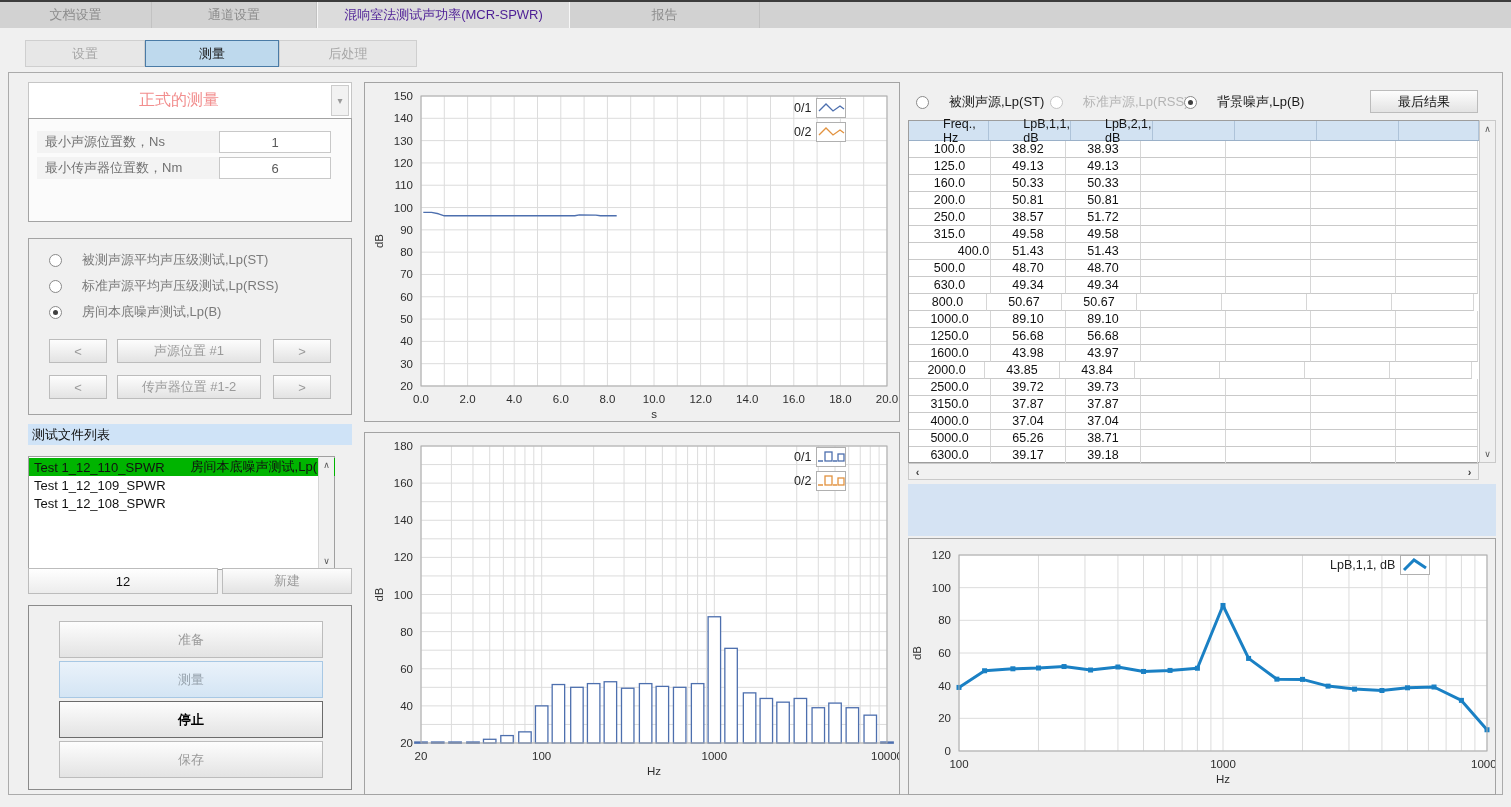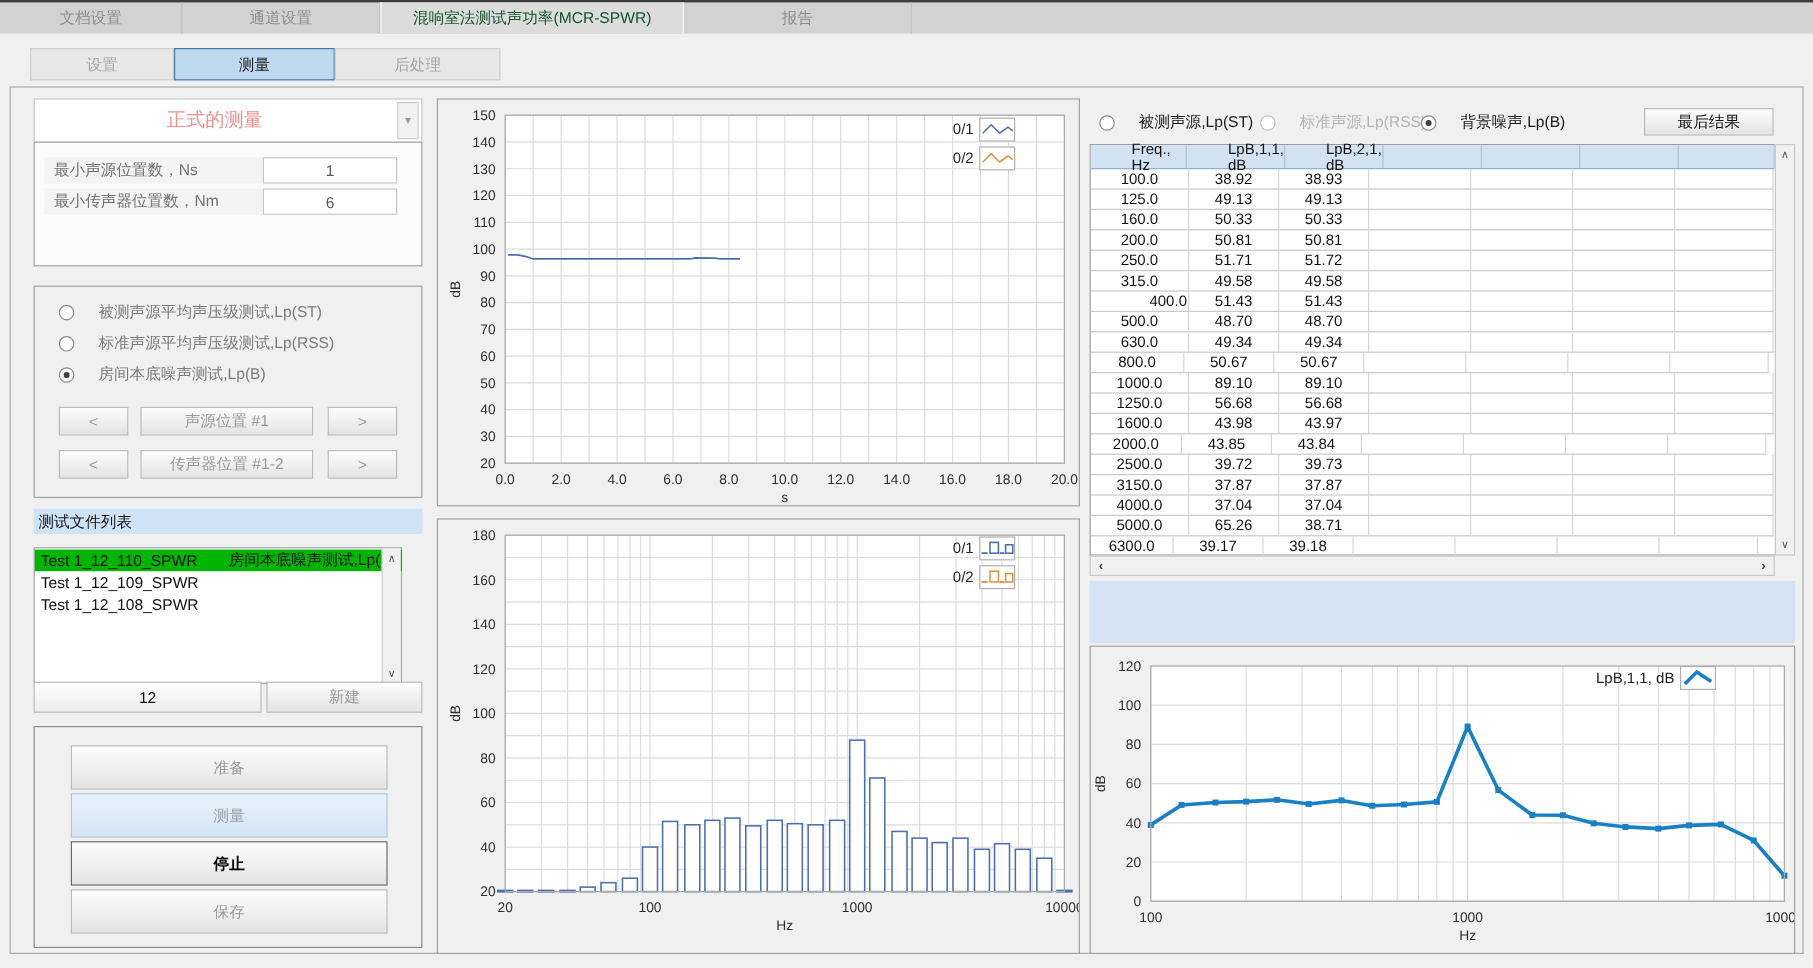--- a/index.html
+++ b/index.html
@@ -2,21 +2,21 @@
 <html><head>
 <meta charset="utf-8">
 <style>
   * { margin:0; padding:0; box-sizing:border-box; }
   html,body { width:1511px; height:807px; }
   body { font-family:"Liberation Sans","DejaVu Sans",sans-serif; background:#f0f0f0; position:relative; overflow:hidden; font-size:13px; color:#222; }
 
   
   .tabbar { position:absolute; left:0; top:0; width:1511px; height:28px; background:#d2d2d2; border-top:2px solid #3c3c3c; display:flex; }
   .tab { height:100%; display:flex; align-items:center; justify-content:center; color:#8c8c8c; font-size:13px; border-right:1px solid #c2c2c2; cursor:default; }
-  .tab.active { background:#dcdcdc; border-left:1px solid #f7f7f7; border-right:1px solid #f7f7f7; color:#14532d; }
+  .tab.active { background:#dcdcdc; border-left:1px solid #f7f7f7; border-right:1px solid #f7f7f7; color:#4c1d95; }
 
   
   .subtab { position:absolute; top:40px; height:27px; display:flex; align-items:center; justify-content:center; background:#e7e7e7; border:1px solid #cfcfcf; color:#a6a6a6; font-size:13px; }
   .subtab.selected { background:#bed9ed; border:1px solid #4a7ba6; color:#1a1a1a; }
 
   
   .mainpanel { position:absolute; left:8px; top:72px; width:1495px; height:723px; border:1px solid #ababab; background:#f0f0f0; }
 
   .gbox { position:absolute; border:1px solid #a3a3a3; background:#f0f0f0; }
 
@@ -422,21 +422,21 @@
         <div class="td" style="width: 82px;">200.0</div>
         <div class="td" style="width: 75px;">50.81</div>
         <div class="td" style="width: 75px;">50.81</div>
         <div class="td" style="width: 85px;"></div>
         <div class="td" style="width: 85px;"></div>
         <div class="td" style="width: 85px;"></div>
         <div class="td" style="width: 82px;"></div>
       </div>
       <div class="tr">
         <div class="td" style="width: 82px;">250.0</div>
-        <div class="td" style="width: 75px;">51.71</div>
+        <div class="td" style="width: 75px;">38.57</div>
         <div class="td" style="width: 75px;">51.72</div>
         <div class="td" style="width: 85px;"></div>
         <div class="td" style="width: 85px;"></div>
         <div class="td" style="width: 85px;"></div>
         <div class="td" style="width: 82px;"></div>
       </div>
       <div class="tr">
         <div class="td" style="width: 82px;">315.0</div>
         <div class="td" style="width: 75px;">49.58</div>
         <div class="td" style="width: 75px;">49.58</div>
@@ -547,21 +547,21 @@
       <div class="tr">
         <div class="td" style="width: 82px;">5000.0</div>
         <div class="td" style="width: 75px;">65.26</div>
         <div class="td" style="width: 75px;">38.71</div>
         <div class="td" style="width: 85px;"></div>
         <div class="td" style="width: 85px;"></div>
         <div class="td" style="width: 85px;"></div>
         <div class="td" style="width: 82px;"></div>
       </div>
       <div class="tr">
-        <div class="td" style="width: 69px;">6300.0</div>
+        <div class="td" style="width: 82px;">6300.0</div>
         <div class="td" style="width: 75px;">39.17</div>
         <div class="td" style="width: 75px;">39.18</div>
         <div class="td" style="width: 85px;"></div>
         <div class="td" style="width: 85px;"></div>
         <div class="td" style="width: 85px;"></div>
         <div class="td" style="width: 82px;"></div>
       </div>
     </div>
 </div>
 <div class="vsb">

